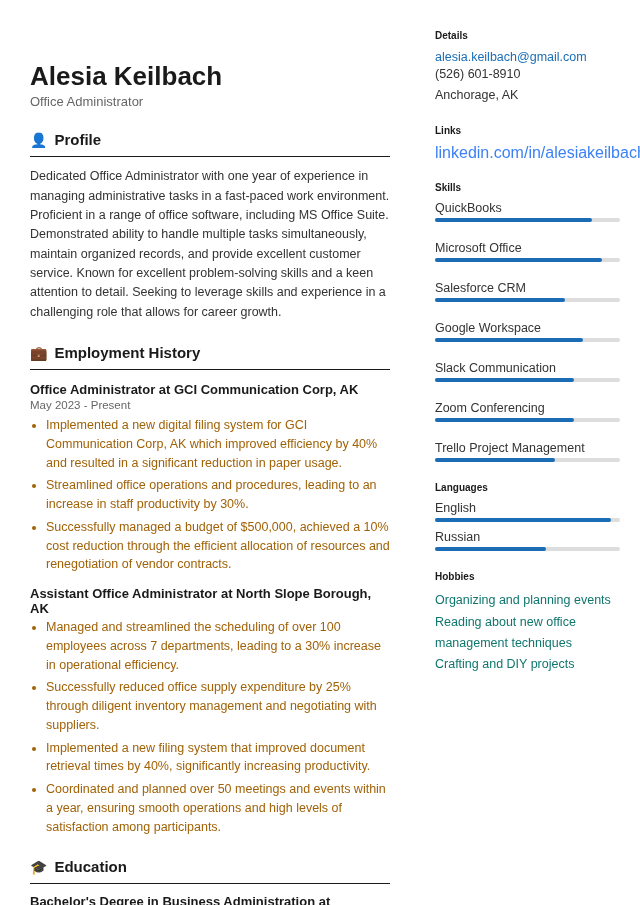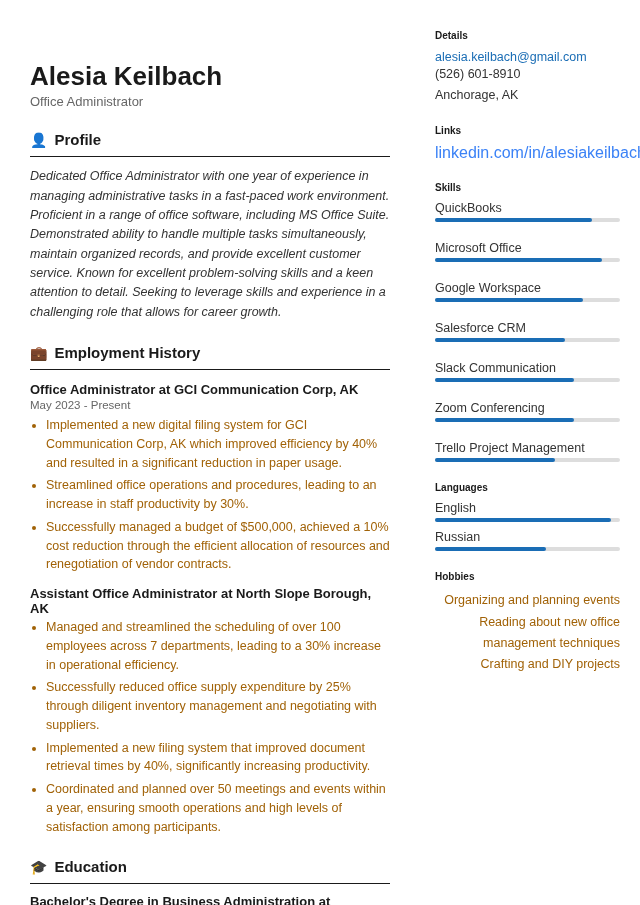--- a/index.html
+++ b/index.html
@@ -58,21 +58,20 @@
     .section-divider {
       border: none;
       border-top: 1.5px solid #1a1a1a;
       margin-bottom: 10px;
     }
     
     .profile-text {
       font-size: 12.5px;
       line-height: 1.55;
       color: #333;
-      font-style: italic;
     }
     
     .job-title {
       font-weight: bold;
       font-size: 13px;
       color: #1a1a1a;
       margin-top: 12px;
       margin-bottom: 2px;
     }
     .job-date {
@@ -147,23 +146,22 @@
       margin-bottom: 8px;
     }
     .lang-name {
       font-size: 12.5px;
       color: #333;
       margin-bottom: 3px;
     }
     
     .hobby-text {
       font-size: 12.5px;
-      color: #a16207;
+      color: #0f766e;
       line-height: 1.7;
-      text-align: right;
     }
   </style>
 </head>
 <body>
 
 <div class="resume-container">
 
   <div class="left-col">
 
     <div class="section" style="margin-top:0;">
@@ -243,29 +241,29 @@
         <div class="skill-bar-fill" style="width:85%"></div>
       </div>
     </div>
           <div class="skill-item">
       <div class="skill-name">Microsoft Office</div>
       <div class="skill-bar-bg">
         <div class="skill-bar-fill" style="width:90%"></div>
       </div>
     </div>
           <div class="skill-item">
+      <div class="skill-name">Salesforce CRM</div>
+      <div class="skill-bar-bg">
+        <div class="skill-bar-fill" style="width:70%"></div>
+      </div>
+    </div>
+          <div class="skill-item">
       <div class="skill-name">Google Workspace</div>
       <div class="skill-bar-bg">
         <div class="skill-bar-fill" style="width:80%"></div>
-      </div>
-    </div>
-          <div class="skill-item">
-      <div class="skill-name">Salesforce CRM</div>
-      <div class="skill-bar-bg">
-        <div class="skill-bar-fill" style="width:70%"></div>
       </div>
     </div>
           <div class="skill-item">
       <div class="skill-name">Slack Communication</div>
       <div class="skill-bar-bg">
         <div class="skill-bar-fill" style="width:75%"></div>
       </div>
     </div>
           <div class="skill-item">
       <div class="skill-name">Zoom Conferencing</div>

